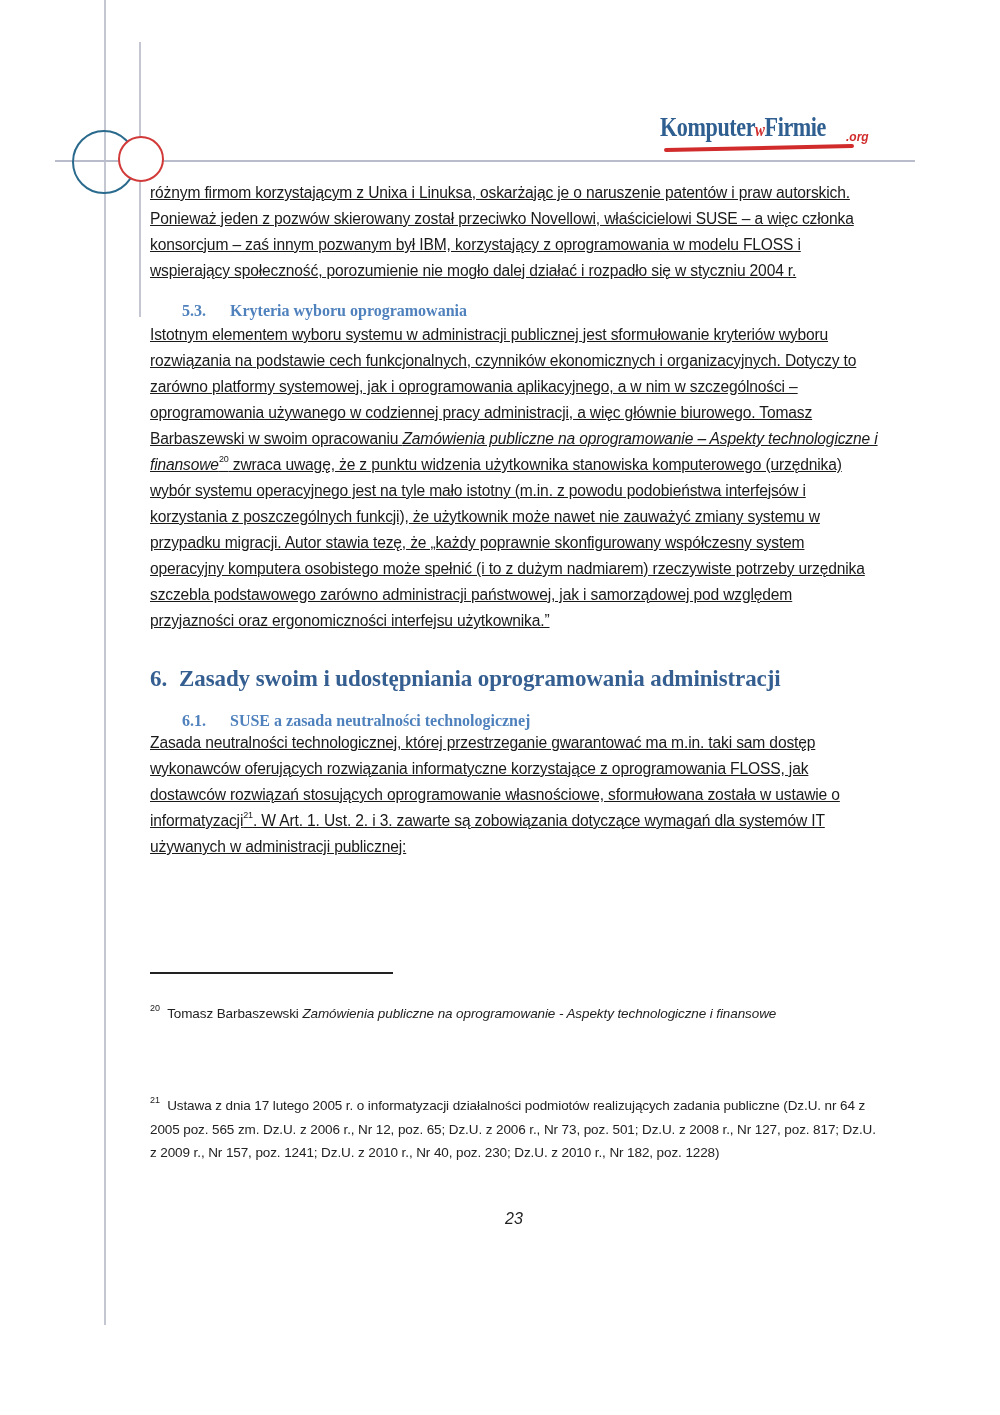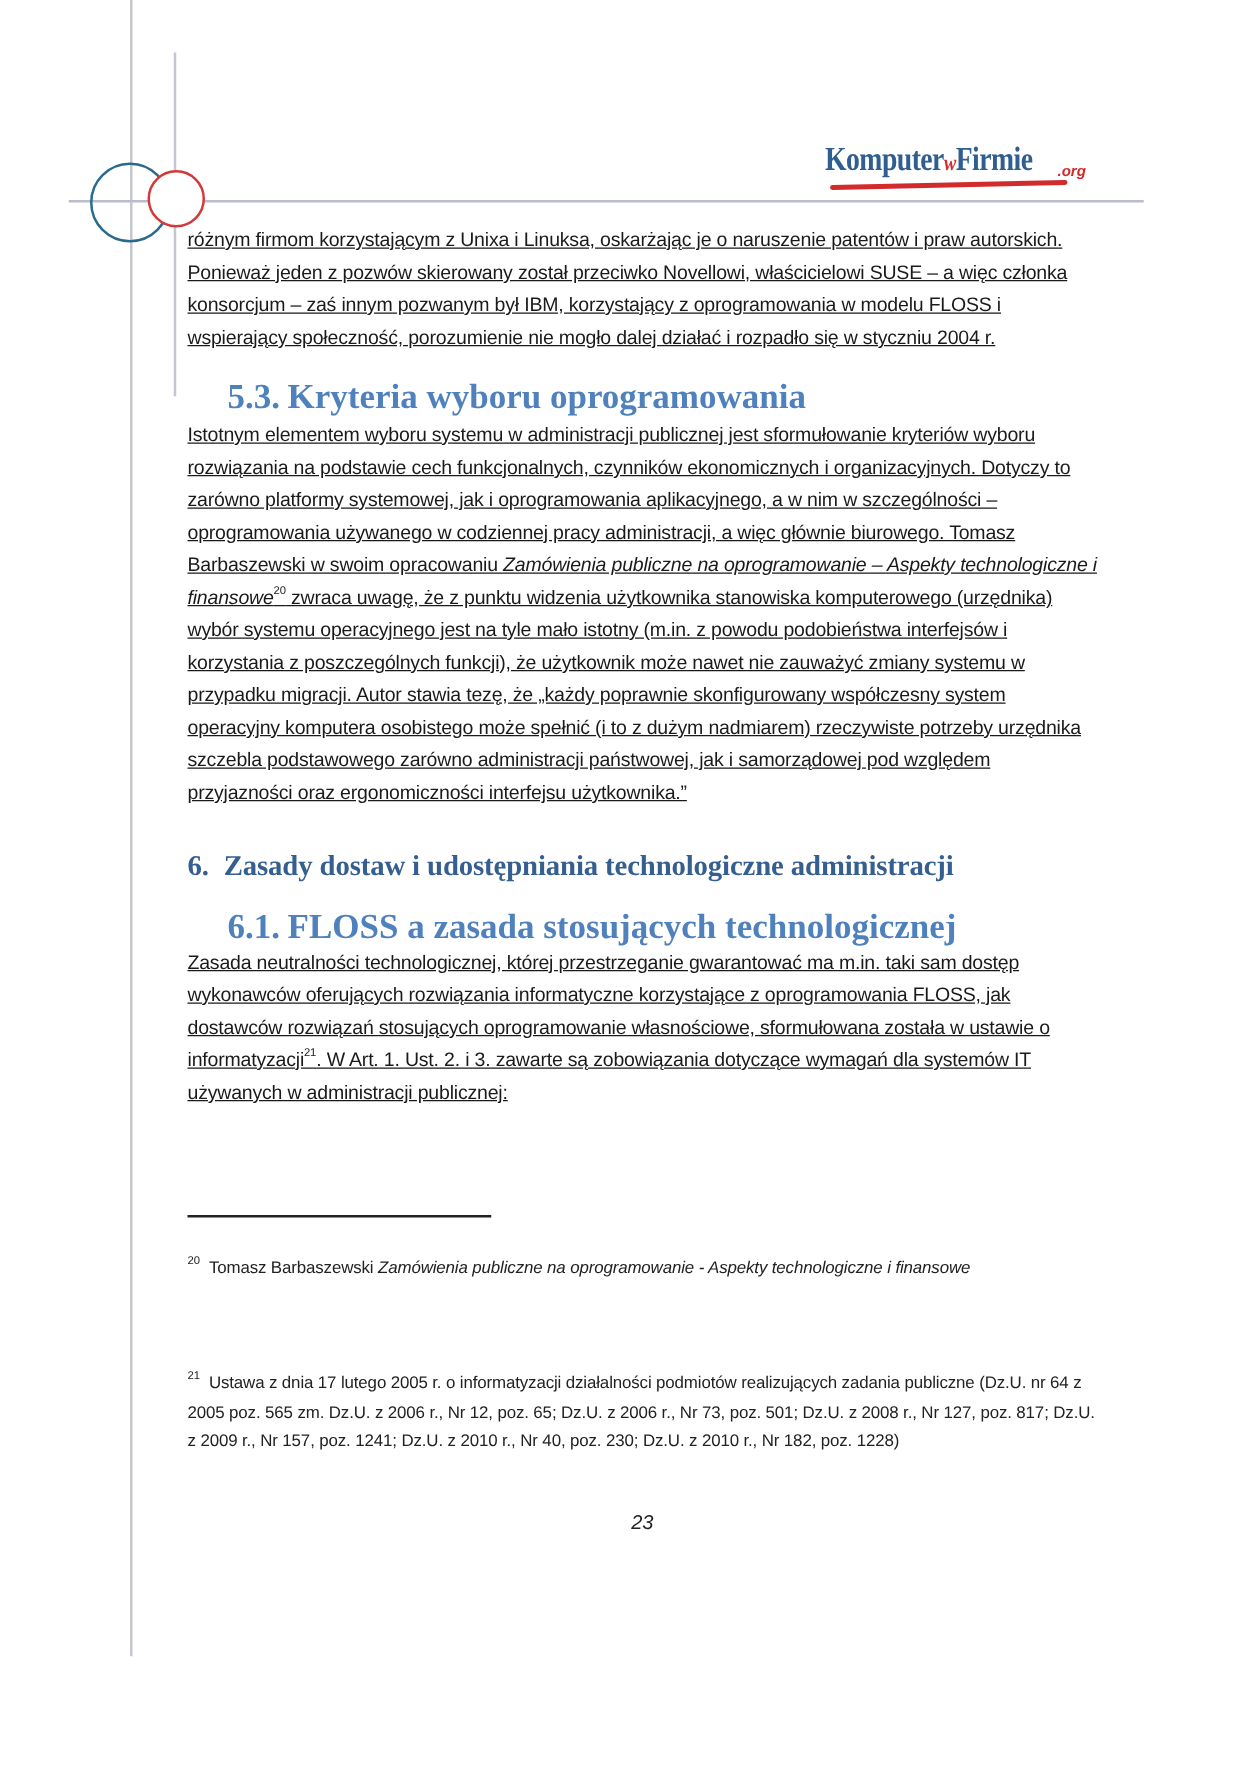--- a/index.html
+++ b/index.html
@@ -15,21 +15,21 @@
     .logo-main { position: absolute; left: 0; top: 4px; font-family: "Liberation Serif", "DejaVu Serif", serif;
                  font-weight: bold; font-size: 27px; color: #2f5f90; letter-spacing: -0.5px; white-space: nowrap; transform: scaleX(0.82); transform-origin: left top; }
     .logo-main .w { color: #d12b2b; font-style: italic; font-size: 18px; }
     .logo-org { position: absolute; left: 186px; top: 22px; font-family: "Liberation Sans", sans-serif;
                 font-style: italic; font-weight: bold; font-size: 12px; color: #d12b2b; }
     .logo-swoosh { position: absolute; left: 4px; top: 38px; width: 190px; height: 4px; background: #d12b2b; border-radius: 2px; transform: rotate(-1.2deg); }
 
     .content { position: absolute; left: 150px; top: 180px; width: 730px; }
     p.body { margin: 0; font-size: 15.6px; line-height: 26px; letter-spacing: -0.15px; text-decoration: underline; }
     h2.sub { margin: 0; font-family: "Liberation Serif", "DejaVu Serif", serif; font-weight: bold;
-             font-size: 28px; color: #4f81bd; }
+             font-size: 16px; color: #4f81bd; }
     h1.main { margin: 0; font-family: "Liberation Serif", "DejaVu Serif", serif; font-weight: bold;
               font-size: 23px; color: #365f91; letter-spacing: -0.1px; }
     .num { display: inline-block; }
     sup { font-size: 9px; line-height: 0; position: relative; top: -2px; }
     em { font-style: italic; }
 
     .fn-rule { position: absolute; left: 150px; top: 972px; width: 243px; height: 1.5px; background: #222; }
     .fn { position: absolute; left: 150px; width: 730px; font-size: 13.5px; line-height: 23.5px; letter-spacing: -0.1px; color: #222; }
     .fn sup { font-size: 9px; }
     .pagenum { position: absolute; left: 505px; top: 1210px; font-size: 16px; color: #222; font-style: italic; }
@@ -52,25 +52,25 @@
 <div class="content">
   <p class="body">różnym firmom korzystającym z Unixa i Linuksa, oskarżając je o naruszenie patentów i praw autorskich. Ponieważ jeden z pozwów skierowany został przeciwko Novellowi, właścicielowi SUSE – a więc członka konsorcjum – zaś innym pozwanym był IBM, korzystający z oprogramowania w modelu FLOSS i wspierający społeczność, porozumienie nie mogło dalej działać i rozpadło się w styczniu 2004 r.</p>
 
   <h2 class="sub" style="margin-top:18px; margin-left:32px;">
     <span class="num" style="width:48px;">5.3.</span><span>Kryteria wyboru oprogramowania</span>
   </h2>
 
   <p class="body" style="margin-top:2px;"><span>Istotnym elementem wyboru systemu w administracji publicznej jest sformułowanie kryteriów wyboru rozwiązania na podstawie cech funkcjonalnych, czynników ekonomicznych i organizacyjnych. Dotyczy to zarówno platformy systemowej, jak i oprogramowania aplikacyjnego, a w nim w szczególności – oprogramowania używanego w codziennej pracy administracji, a więc głównie biurowego. Tomasz Barbaszewski w swoim opracowaniu </span><em>Zamówienia publiczne na oprogramowanie – Aspekty technologiczne i finansowe</em><sup>20</sup><span>  zwraca uwagę, że z punktu widzenia użytkownika stanowiska komputerowego (urzędnika) wybór systemu operacyjnego jest na tyle mało istotny (m.in. z powodu podobieństwa interfejsów i korzystania z poszczególnych funkcji), że użytkownik może nawet nie zauważyć zmiany systemu w przypadku migracji. Autor stawia tezę, że „każdy poprawnie skonfigurowany współczesny system operacyjny komputera osobistego może spełnić (i to z dużym nadmiarem) rzeczywiste potrzeby urzędnika szczebla podstawowego zarówno administracji państwowej, jak i samorządowej pod względem przyjazności oraz ergonomiczności interfejsu użytkownika.”</span></p>
 
   <h1 class="main" style="margin-top:32px;">
-    <span class="num" style="width:29px;">6.</span><span>Zasady dostaw i udostępniania technologiczne administracji</span>
+    <span class="num" style="width:29px;">6.</span><span>Zasady swoim i udostępniania oprogramowania administracji</span>
   </h1>
 
   <h2 class="sub" style="margin-top:20px; margin-left:32px;">
-    <span class="num" style="width:48px;">6.1.</span><span>FLOSS a zasada stosujących technologicznej</span>
+    <span class="num" style="width:48px;">6.1.</span><span>SUSE a zasada neutralności technologicznej</span>
   </h2>
 
   <p class="body" style="margin-top:0px;"><span>Zasada neutralności technologicznej, której przestrzeganie gwarantować ma m.in. taki sam dostęp wykonawców oferujących rozwiązania informatyczne korzystające z oprogramowania FLOSS, jak dostawców rozwiązań stosujących oprogramowanie własnościowe, sformułowana została w ustawie o informatyzacji</span><sup>21</sup><span>. W Art. 1. Ust. 2. i 3. zawarte są zobowiązania dotyczące wymagań dla systemów IT używanych w administracji publicznej:</span></p>
 </div>
 
 <div class="fn-rule"></div>
 
 <div class="fn" style="top:1002px;">
   <sup>20</sup>&nbsp;&nbsp;<span>Tomasz Barbaszewski </span><em>Zamówienia publiczne na oprogramowanie - Aspekty technologiczne i finansowe</em><br>
 </div>

